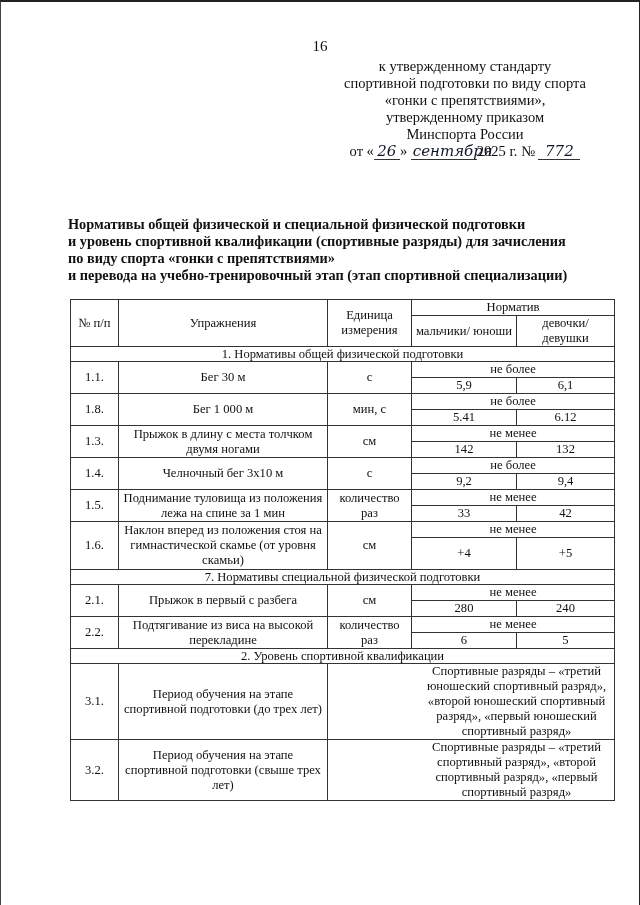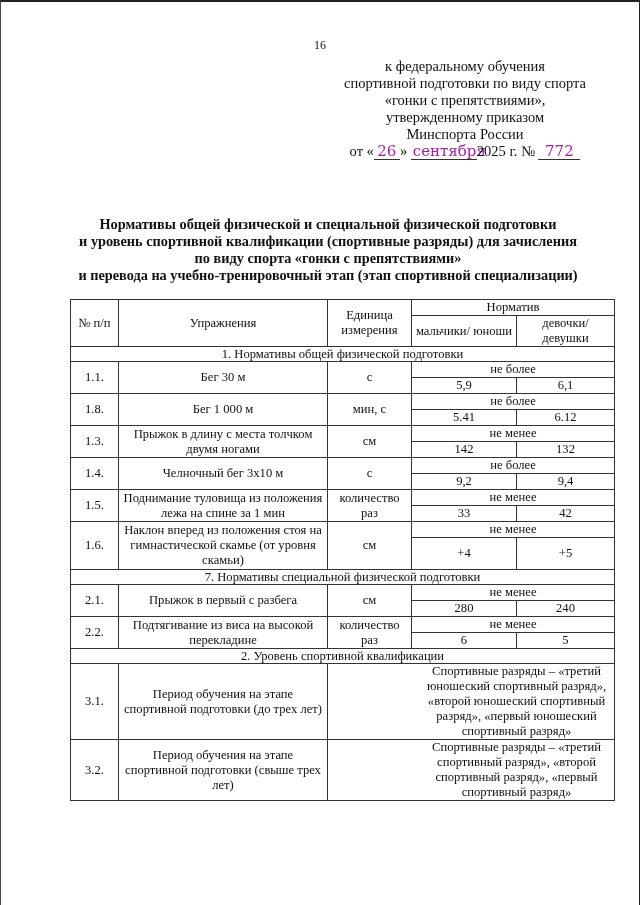--- a/index.html
+++ b/index.html
@@ -6,38 +6,38 @@
   body {
     width: 640px; height: 905px; position: relative; overflow: hidden;
     font-family: "Liberation Serif", "DejaVu Serif", serif;
     color: #111;
   }
   .page-frame {
     position: absolute; left: 0; top: 0; width: 638px; height: 903px;
     border-top: 2px solid #222; border-left: 1px solid #444; border-right: 2px solid #222;
   }
   .page-number {
-    position: absolute; left: 0; width: 640px; top: 38px; text-align: center; font-size: 12px;
+    position: absolute; left: 0; width: 640px; top: 38px; text-align: center; font-size: 15px;
   }
   .appendix {
     position: absolute; left: 330px; width: 270px; top: 58px;
     text-align: center; font-size: 14.5px; line-height: 17px;
   }
   .appendix div { white-space: nowrap; }
   .hand {
-    font-family: "DejaVu Serif", serif; font-size: 15px;
-    color: #a21caf; display: inline-block; border-bottom: 1px solid #333;
+    font-family: "DejaVu Serif", serif; font-style: italic; font-size: 15px;
+    color: #0f172a; display: inline-block; border-bottom: 1px solid #333;
     padding: 0 2px; line-height: 15px;
   }
   .hand-day { width: 22px; }
   .hand-month { width: 62px; }
   .hand-num { width: 38px; }
   .title {
-    position: absolute; left: 48px; width: 560px; top: 216px;
-    text-align: center; font-weight: bold; font-size: 14.3px; line-height: 17px;
+    position: absolute; left: 68px; width: 560px; top: 216px;
+    font-weight: bold; font-size: 14.3px; line-height: 17px;
   }
   .title div { white-space: nowrap; }
 
   table.norms {
     position: absolute; left: 70px; top: 299px; width: 544px;
     border-collapse: collapse; font-size: 12.6px; line-height: 15px;
     table-layout: fixed;
   }
   table.norms td {
     border: 1px solid #333; text-align: center; vertical-align: middle;
@@ -52,21 +52,21 @@
   td.qual { line-height: 15px; }
 </style>
 </head>
 <body>
 
 <div class="page-frame"></div>
 
 <div class="page-number">16</div>
 
 <div class="appendix">
-  <div>к федеральному обучения</div>
+  <div>к утвержденному стандарту</div>
   <div>спортивной подготовки по виду спорта</div>
   <div>«гонки с препятствиями»,</div>
   <div>утвержденному приказом</div>
   <div>Минспорта России</div>
   <div>
     <span>от «</span><span class="hand hand-day">26</span><span>»</span>
     <span class="hand hand-month">сентября</span><span>2025 г. №</span>
     <span class="hand hand-num">772</span>
   </div>
 </div>

